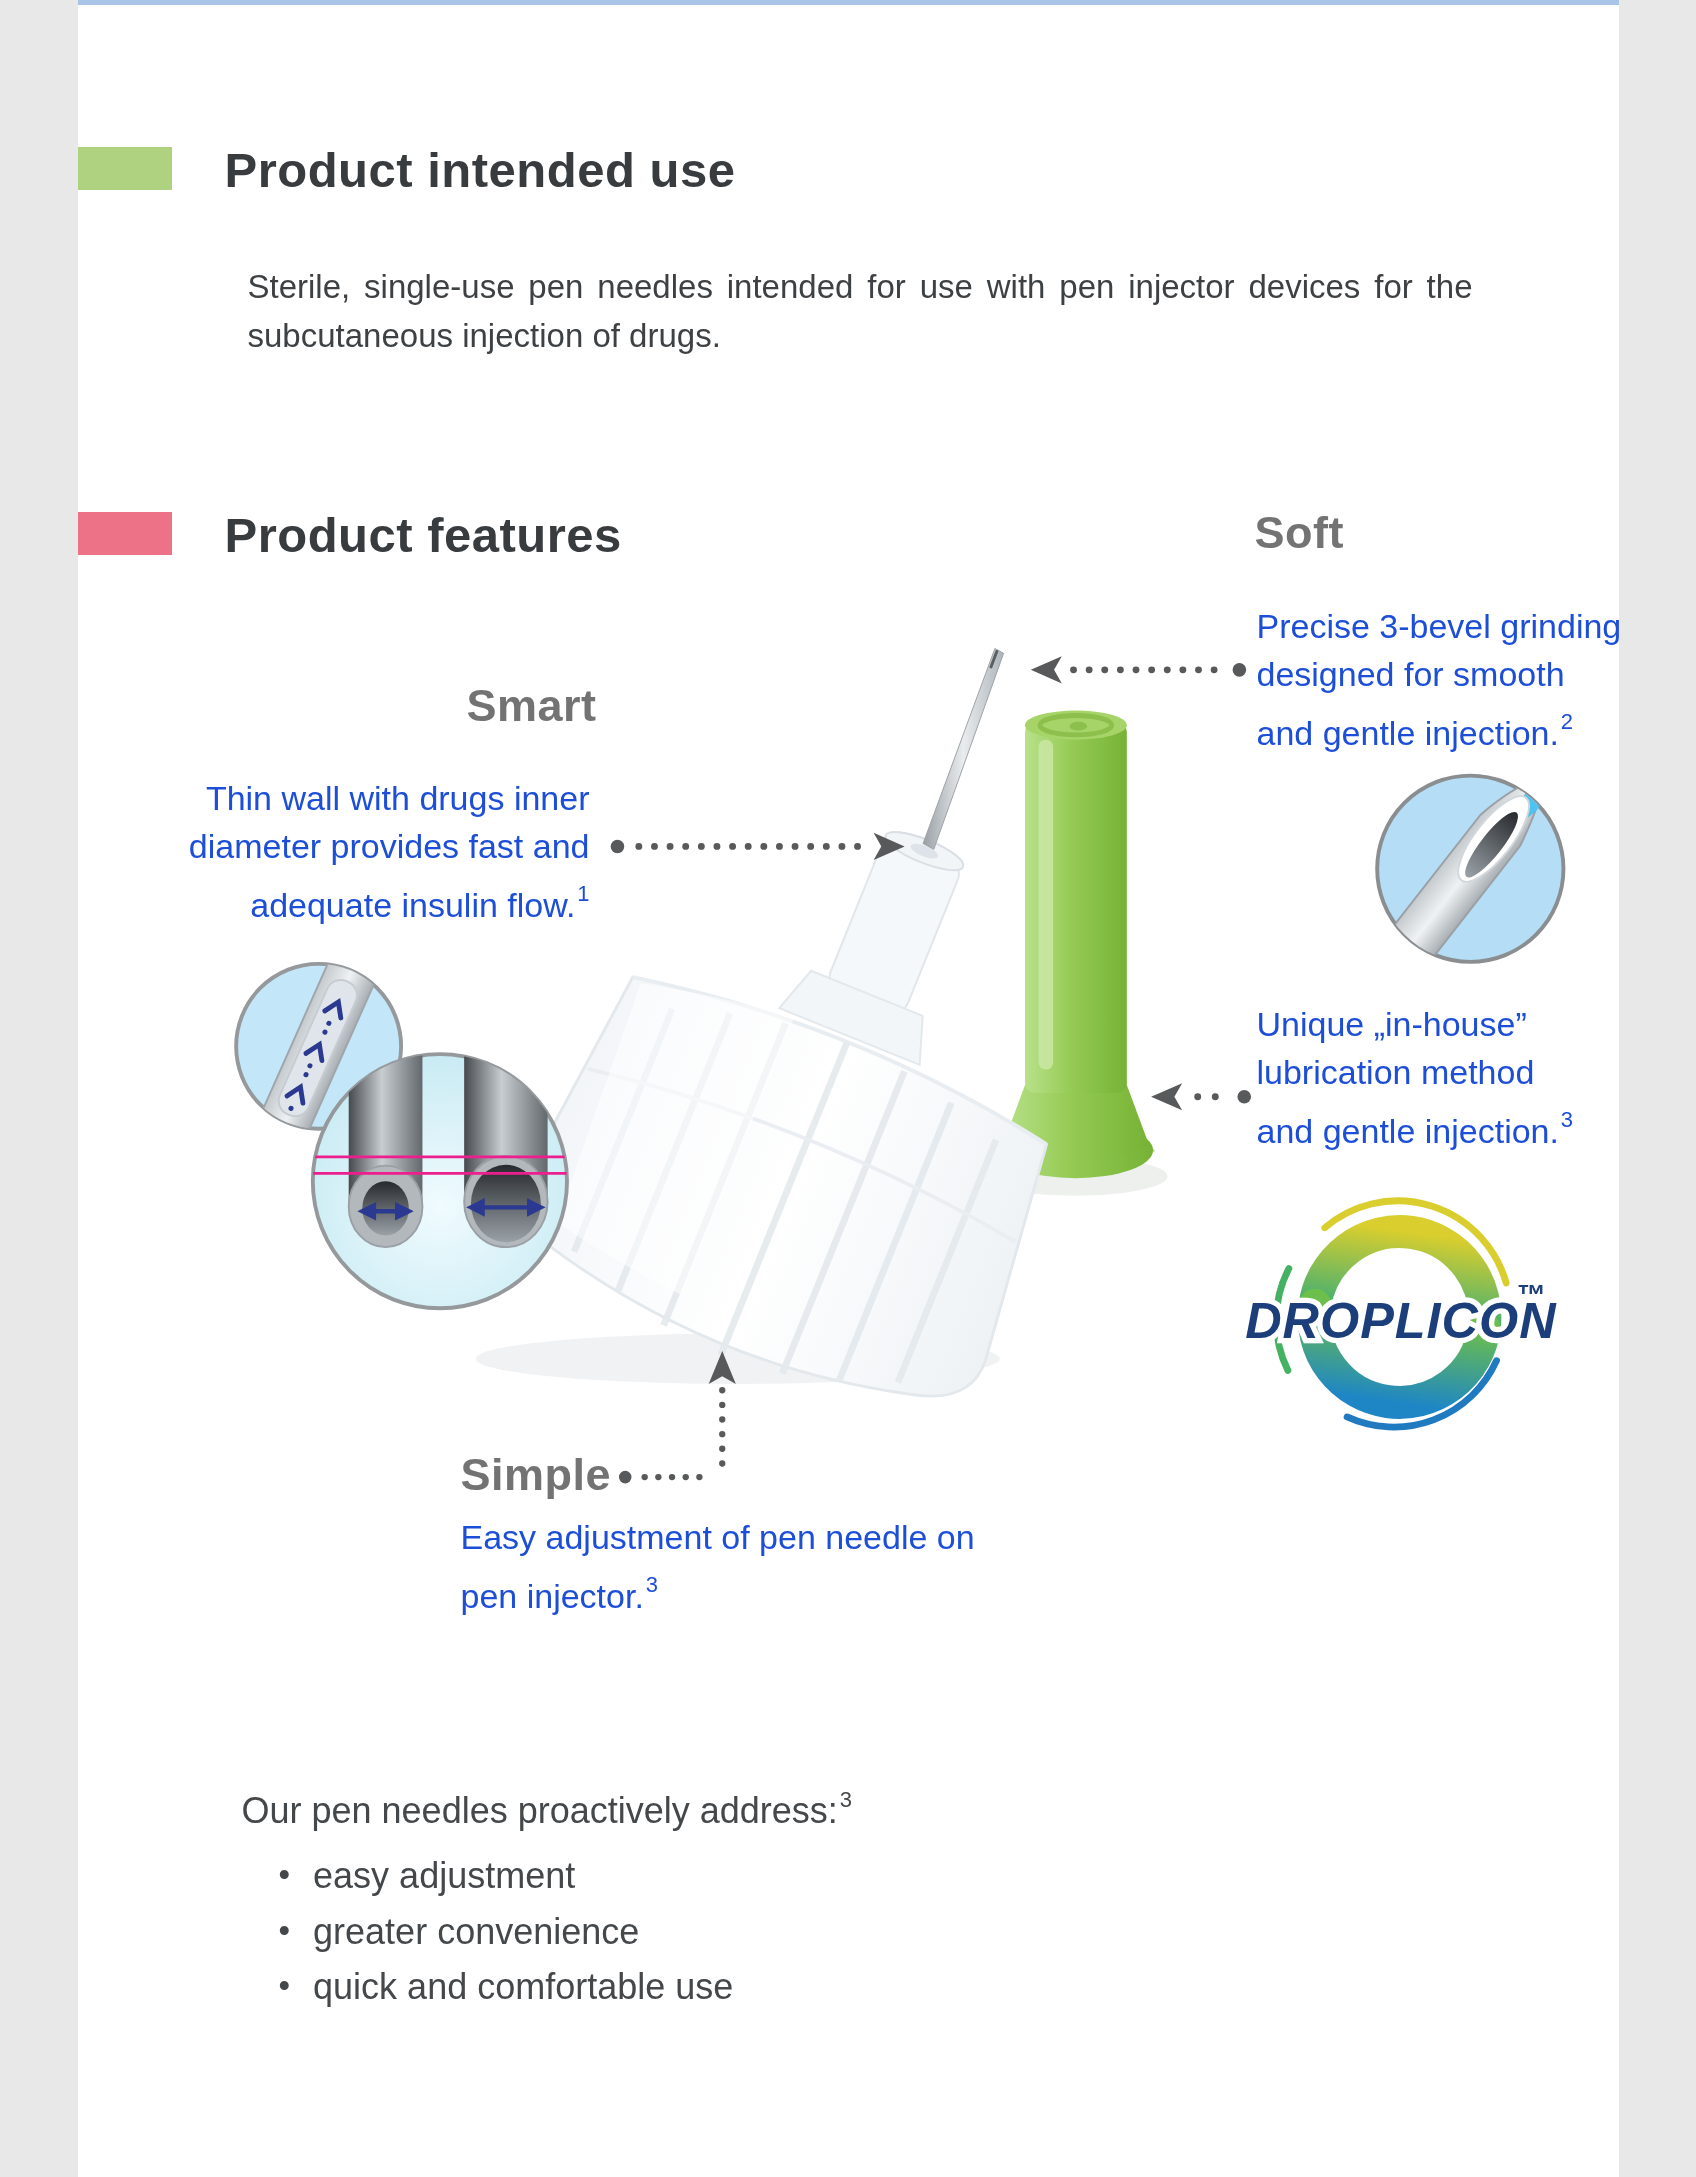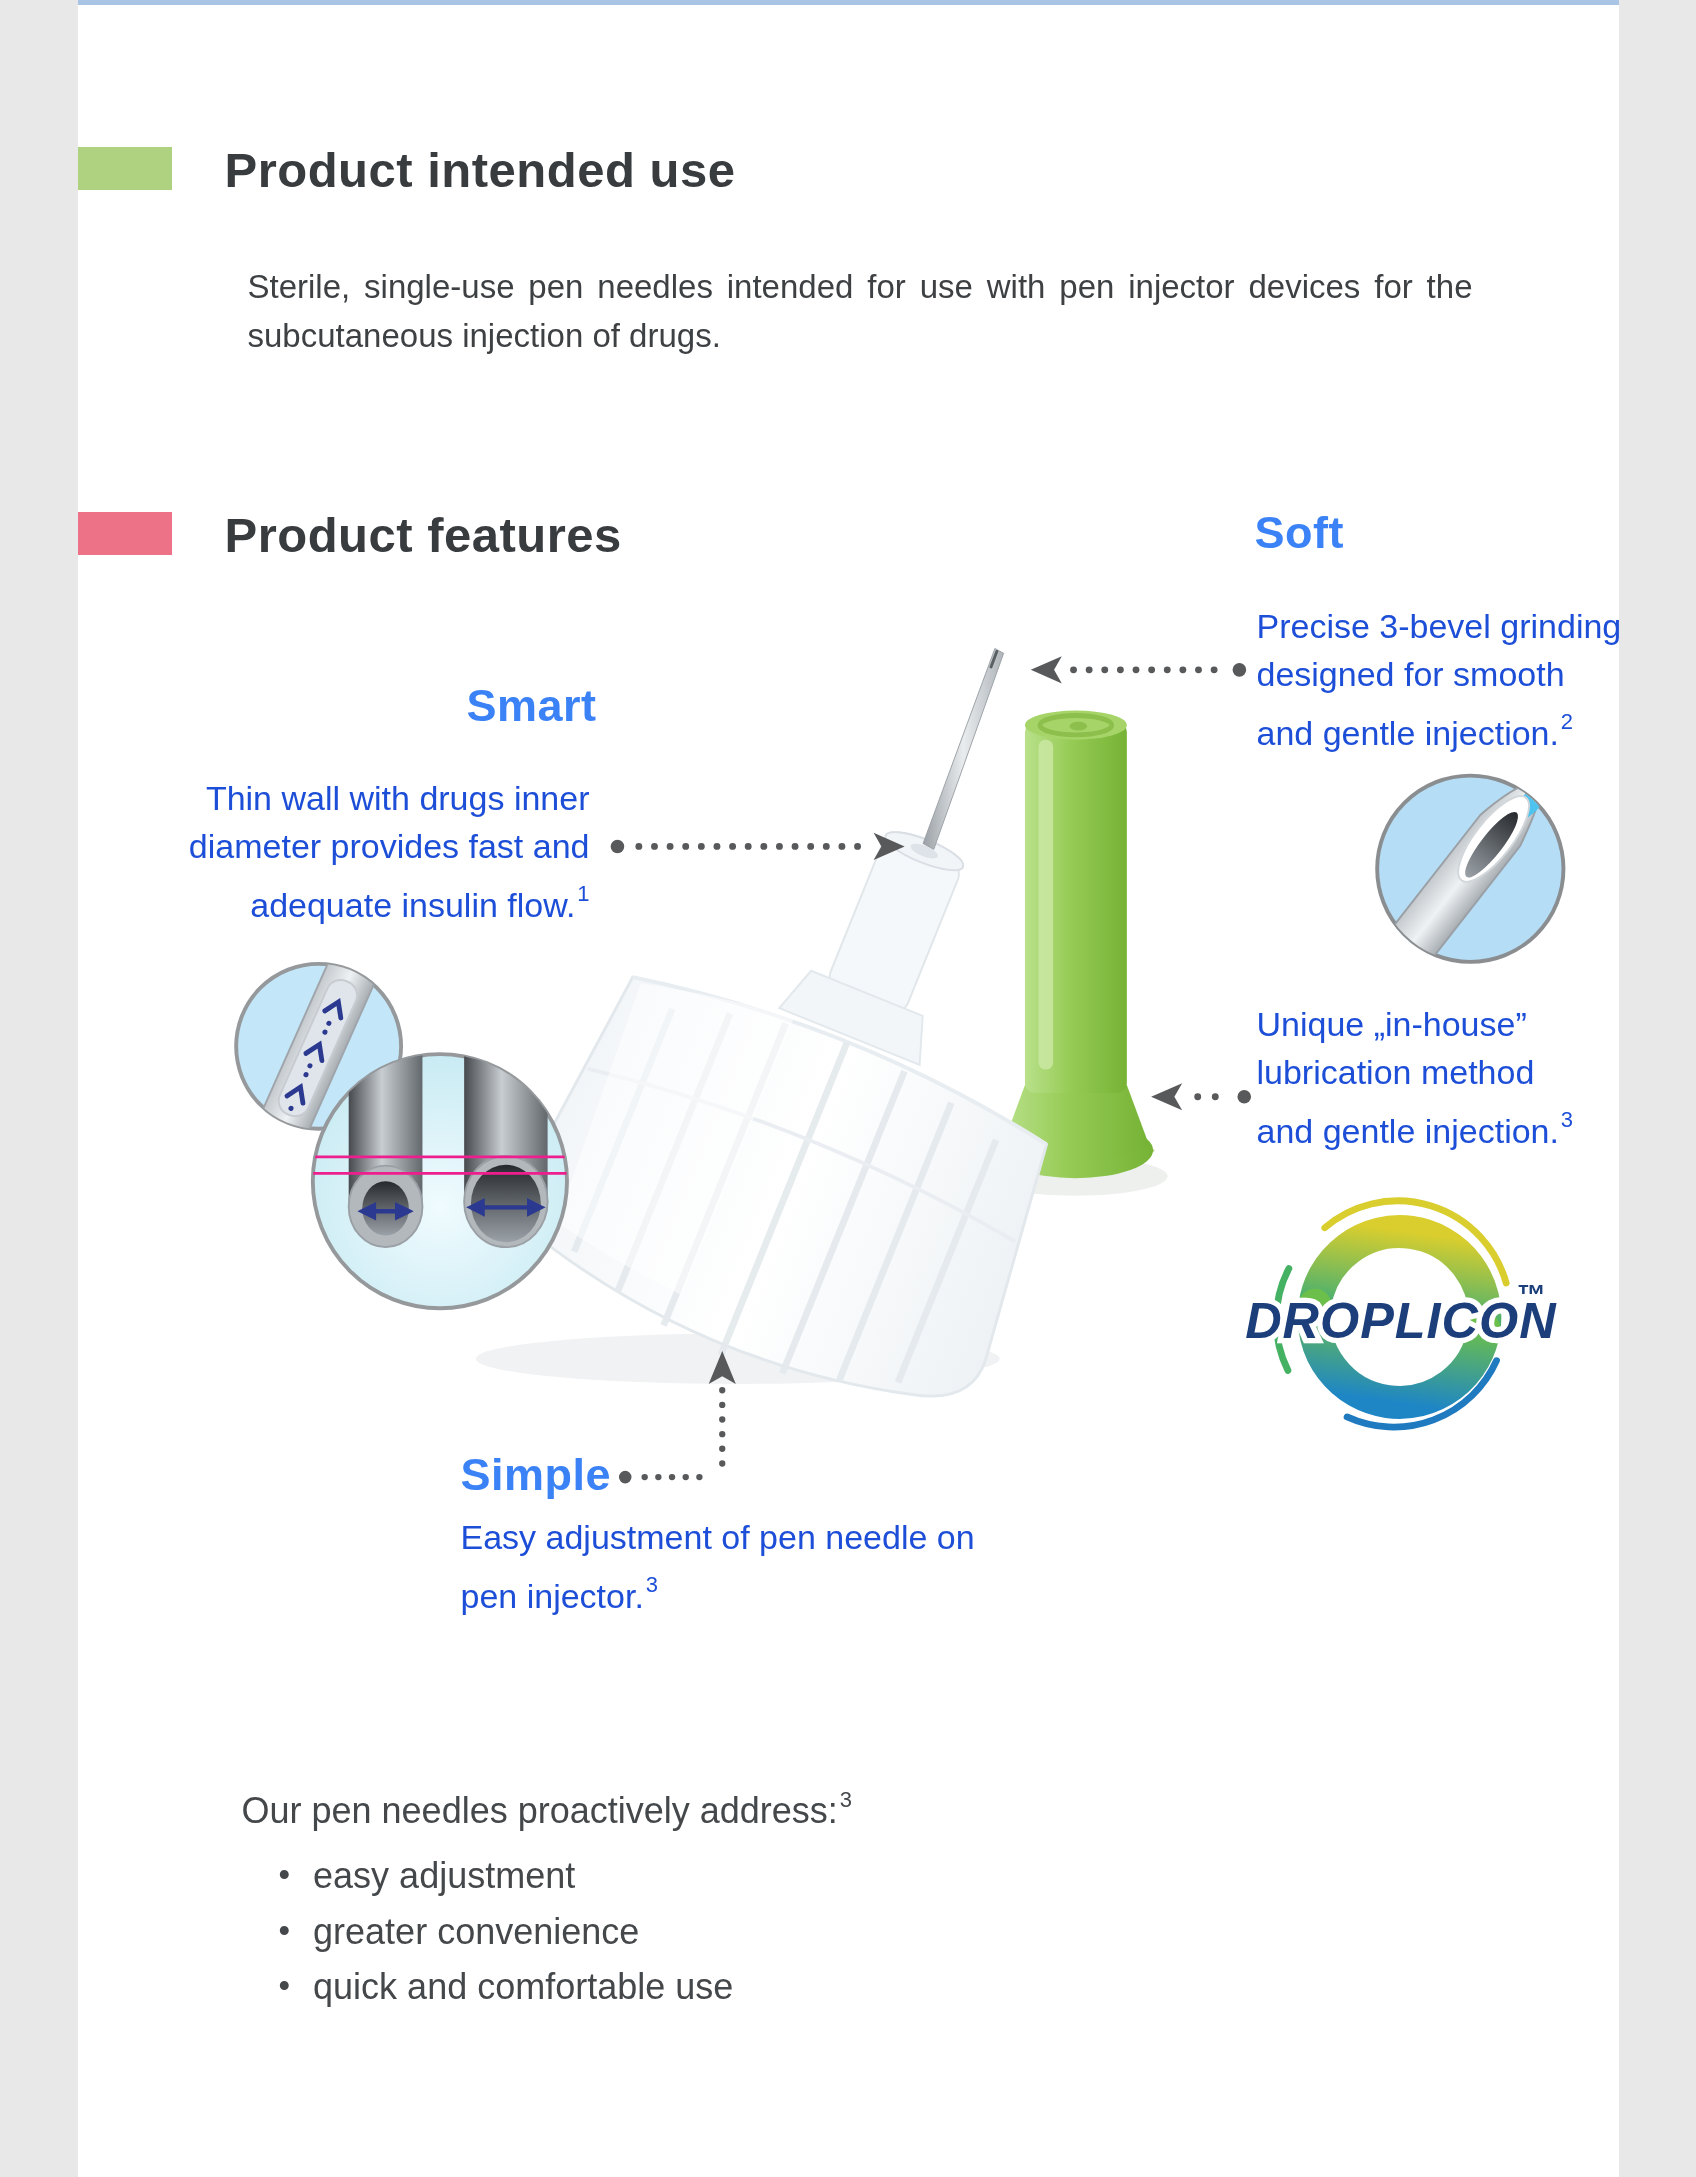--- a/index.html
+++ b/index.html
@@ -6,21 +6,21 @@
   #page{
     position:relative;width:1541px;height:2178px;background:#ffffff;
     font-family:"Liberation Sans", sans-serif;overflow:hidden;margin:0 auto;
   }
   .abs{position:absolute;}
   .top-bar{left:0;top:0;width:1696px;height:4.9px;background:#a9c5e6;}
   .accent{width:94px;height:43px;}
   .accent.green{background:#aed27f;}
   .accent.pink{background:#ee7287;}
   .h1{font-size:49px;font-weight:bold;color:#393c3f;letter-spacing:0.5px;white-space:nowrap;}
-  .h3{font-size:45px;font-weight:bold;color:#3b82f6;letter-spacing:0.5px;white-space:nowrap;}
+  .h3{font-size:45px;font-weight:bold;color:#737373;letter-spacing:0.5px;white-space:nowrap;}
   .para{font-size:33px;color:#3e4144;line-height:49px;}
   .para .jline{text-align:justify;text-align-last:justify;}
   .feat{font-size:34px;color:#1d4ed8;line-height:48px;white-space:nowrap;}
   .feat.right{text-align:right;}
   .sup{font-size:22px;vertical-align:15.5px;margin-left:1.9px;}
   .footer-intro{font-size:36px;color:#45484b;white-space:nowrap;}
   .bullet-row{display:flex;align-items:baseline;gap:23px;font-size:36px;color:#45484b;white-space:nowrap;}
   .bullet-dot{font-size:33px;line-height:1;transform:translateY(-1.9px);}
   svg{display:block;}
 </style>

